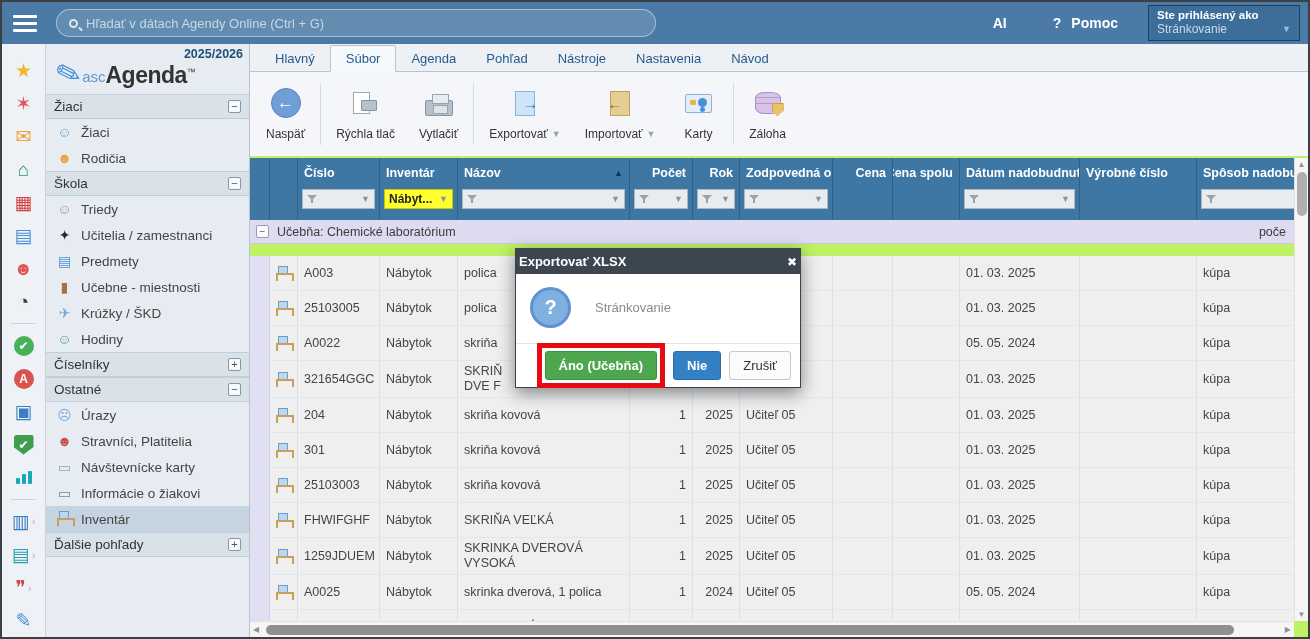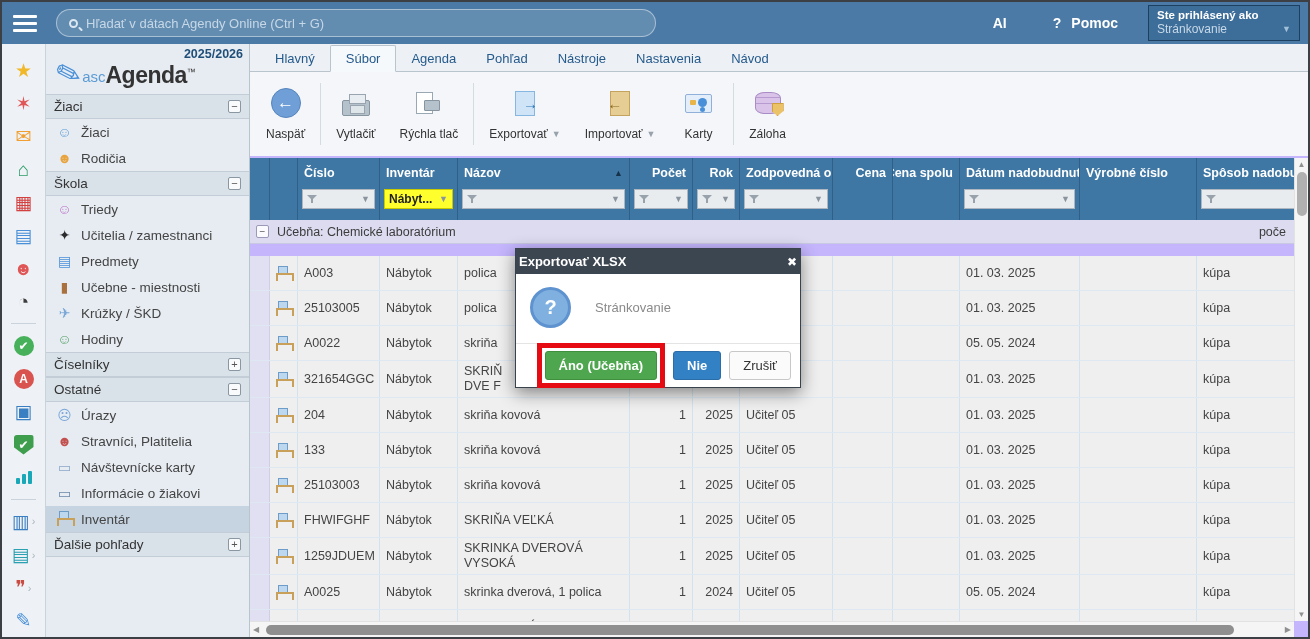--- a/index.html
+++ b/index.html
@@ -56,21 +56,21 @@
     color:#333; display:flex; align-items:center; justify-content:space-between;
     padding:0 8px; height:25px; cursor:pointer; }
   .toggle { width:13px; height:13px; border:1px solid #8a96a2; background:#f8fafc;
     font-size:11px; line-height:11px; text-align:center; color:#555; border-radius:2px; }
   .itm { display:flex; align-items:center; gap:8px; padding:0 8px 0 10px; color:#444;
     height:26px; cursor:pointer; }
   .itm.selected { background:#c6d4e2; }
   .ig { width:17px; text-align:center; font-size:14px; line-height:14px; }
 
   
-  .content { flex:1; min-width:0; display:flex; flex-direction:column; position:relative; background:#c4b5fd; }
+  .content { flex:1; min-width:0; display:flex; flex-direction:column; position:relative; background:#bef264; }
   .tabbar { flex:0 0 28px; background:#edf1f5; border-bottom:1px solid #b9c4cd;
     display:flex; align-items:flex-end; padding-left:10px; }
   .tab { padding:5px 15px 5px; font-size:13px; color:#255a8c; cursor:pointer; }
   .tab.active { background:#f6f9fb; border:1px solid #b9c4cd; border-bottom-color:#f6f9fb;
     margin-bottom:-1px; border-radius:2px 2px 0 0; }
   .toolbar { flex:0 0 84px; background:#f4f6f9; display:flex; align-items:center; padding-left:4px; }
   .tbtn { display:flex; flex-direction:column; align-items:center; justify-content:center;
     padding:4px 12px; gap:8px; font-size:12px; color:#333; cursor:pointer; min-width:62px; }
   .tbtn .lblrow { display:flex; align-items:center; gap:4px; }
   .tbtn .dcaret { color:#98a2ac; font-size:9px; }
@@ -367,32 +367,32 @@
             <div class="ti">
               <span class="ic-back">←</span>
             </div>
             <div class="lblrow">
               <span>Naspäť</span>
             </div>
           </div>
           <div class="tsep"></div>
           <div class="tbtn">
             <div class="ti">
+              <span class="ic-quick-print"></span>
+            </div>
+            <div class="lblrow">
+              <span>Rýchla tlač</span>
+            </div>
+          </div>
+          <div class="tbtn">
+            <div class="ti">
               <span class="ic-print"></span>
             </div>
             <div class="lblrow">
               <span>Vytlačiť</span>
-            </div>
-          </div>
-          <div class="tbtn">
-            <div class="ti">
-              <span class="ic-quick-print"></span>
-            </div>
-            <div class="lblrow">
-              <span>Rýchla tlač</span>
             </div>
           </div>
           <div class="tsep"></div>
           <div class="tbtn">
             <div class="ti">
               <span class="ic-export"></span>
             </div>
             <div class="lblrow">
               <span>Exportovať</span>
               <span class="dcaret">▼</span>
@@ -626,21 +626,21 @@
                 <div class="cell" style="width: 93px;">Učiteľ 05</div>
                 <div class="cell num" style="width: 60px;"></div>
                 <div class="cell num" style="width: 67px;"></div>
                 <div class="cell" style="width: 120px;">01. 03. 2025</div>
                 <div class="cell" style="width: 117px;"></div>
                 <div class="cell" style="width: 120px;">kúpa</div>
               </div>
               <div class="row">
                 <div class="cell lav" style="width: 20px;"></div>
                 <div class="cell" style="width: 28px;"><span class="deskic"></span></div>
-                <div class="cell" style="width: 82px;">133</div>
+                <div class="cell" style="width: 82px;">301</div>
                 <div class="cell" style="width: 78px;">Nábytok</div>
                 <div class="cell" style="width: 172px;">skriňa kovová</div>
                 <div class="cell num" style="width: 63px;">1</div>
                 <div class="cell num" style="width: 47px;">2025</div>
                 <div class="cell" style="width: 93px;">Učiteľ 05</div>
                 <div class="cell num" style="width: 60px;"></div>
                 <div class="cell num" style="width: 67px;"></div>
                 <div class="cell" style="width: 120px;">01. 03. 2025</div>
                 <div class="cell" style="width: 117px;"></div>
                 <div class="cell" style="width: 120px;">kúpa</div>

